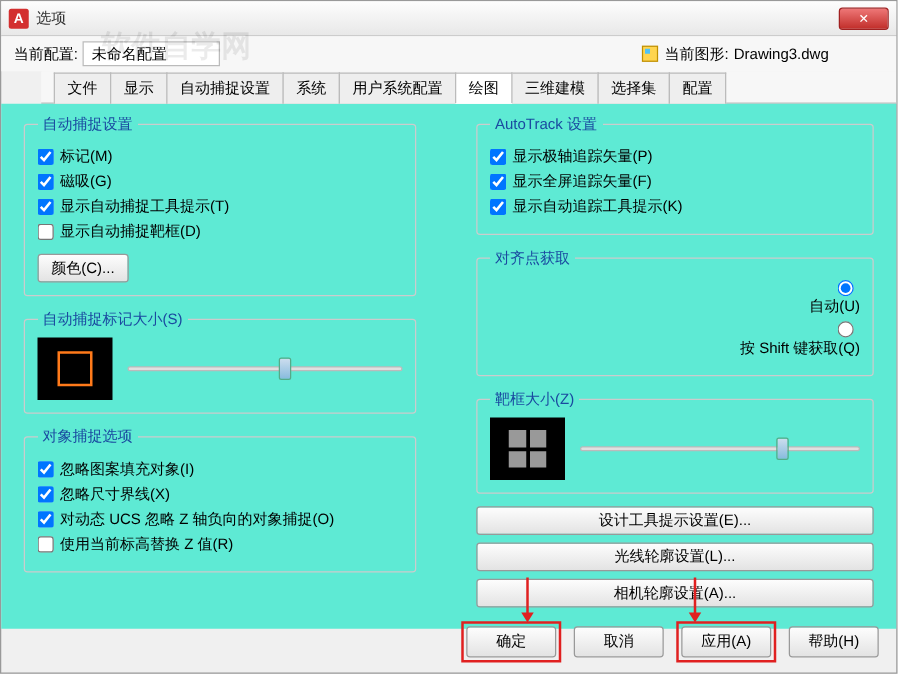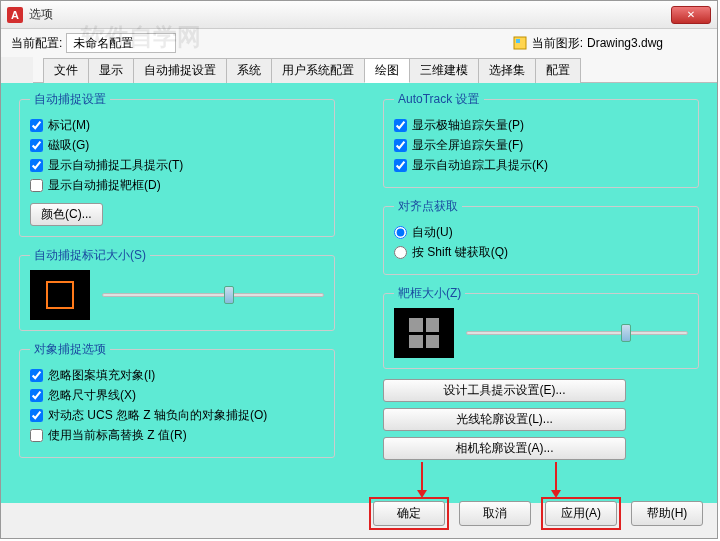--- a/index.html
+++ b/index.html
@@ -18,31 +18,31 @@
 .tabs { display: flex; padding: 0 10px; background: #f7f7f7; border-bottom: 1px solid #bbb; margin-left: 32px; }
 .tab { border: 1px solid #bbb; border-bottom: none; padding: 3px 10px; margin-right: -1px; background: #eee; cursor: pointer; position: relative; top: 1px; }
 .tab.active { background: #fff; z-index: 2; border-bottom: 1px solid #fff; }
 .content { display: flex; padding: 8px 12px 0 12px; background: #5eead4; height: 420px; gap: 36px; }
 .col { flex: 1; padding: 0 6px; }
 fieldset { border: 1px solid #ccc; border-radius: 3px; margin-bottom: 10px; padding: 6px 10px 10px 10px; }
 legend { padding: 0 4px; color: #1a4aa0; }
 .chk { display: flex; align-items: center; margin: 3px 0; }
 .chk input { margin-right: 5px; }
 .btn { background: linear-gradient(#fdfdfd, #e3e3e3); border: 1px solid #999; border-radius: 3px; padding: 2px 10px; cursor: pointer; font-size: 12px; min-width: 70px; text-align: center; }
-.btn.wide { width: 243px; text-align: center; margin-bottom: 6px; display: block; }
+.btn.wide { width: 318px; text-align: center; margin-bottom: 6px; display: block; }
 .preview-box { width: 60px; height: 50px; background: #000; display: flex; align-items: center; justify-content: center; margin-right: 12px; }
 .orange-sq { width: 28px; height: 28px; border: 2px solid #ff7a1a; }
 .aperture { width: 60px; height: 50px; background: #000; display: flex; align-items: center; justify-content: center; margin-right: 12px; }
 .aperture-grid { display: grid; grid-template-columns: 1fr 1fr; grid-template-rows: 1fr 1fr; gap: 3px; width: 30px; height: 30px; }
 .aperture-grid div { background: #999; }
 .slider-row { display: flex; align-items: center; }
 .slider { flex: 1; height: 22px; position: relative; }
 .slider-track { position: absolute; top: 9px; left: 0; right: 0; height: 4px; background: #e0e0e0; border: 1px solid #bbb; border-radius: 2px; }
 .slider-thumb { position: absolute; top: 2px; width: 10px; height: 18px; background: linear-gradient(#cde, #8bd); border: 1px solid #5a8; border-radius: 2px; }
-.radio-row { display: flex; align-items: center; margin: 3px 0; }
+.radio-row { display: flex; align-items: flex-end; margin: 3px 0; flex-direction: column; }
 .radio-row input { margin-right: 5px; }
 .footer { position: absolute; bottom: 8px; right: 14px; display: flex; gap: 10px; align-items: center; }
 .footer .btn { min-width: 72px; padding: 3px 12px; }
 .red-box { border: 2px solid #e02020; padding: 2px; display: inline-block; }
 .arrow { position: absolute; width: 2px; height: 30px; background: #e02020; }
 .arrow::after { content: ""; position: absolute; bottom: -6px; left: -4px; border-left: 5px solid transparent; border-right: 5px solid transparent; border-top: 8px solid #e02020; }
 .arrow1 { left: 420px; bottom: 46px; }
 .arrow2 { left: 554px; bottom: 46px; }
 </style>
 </head>

